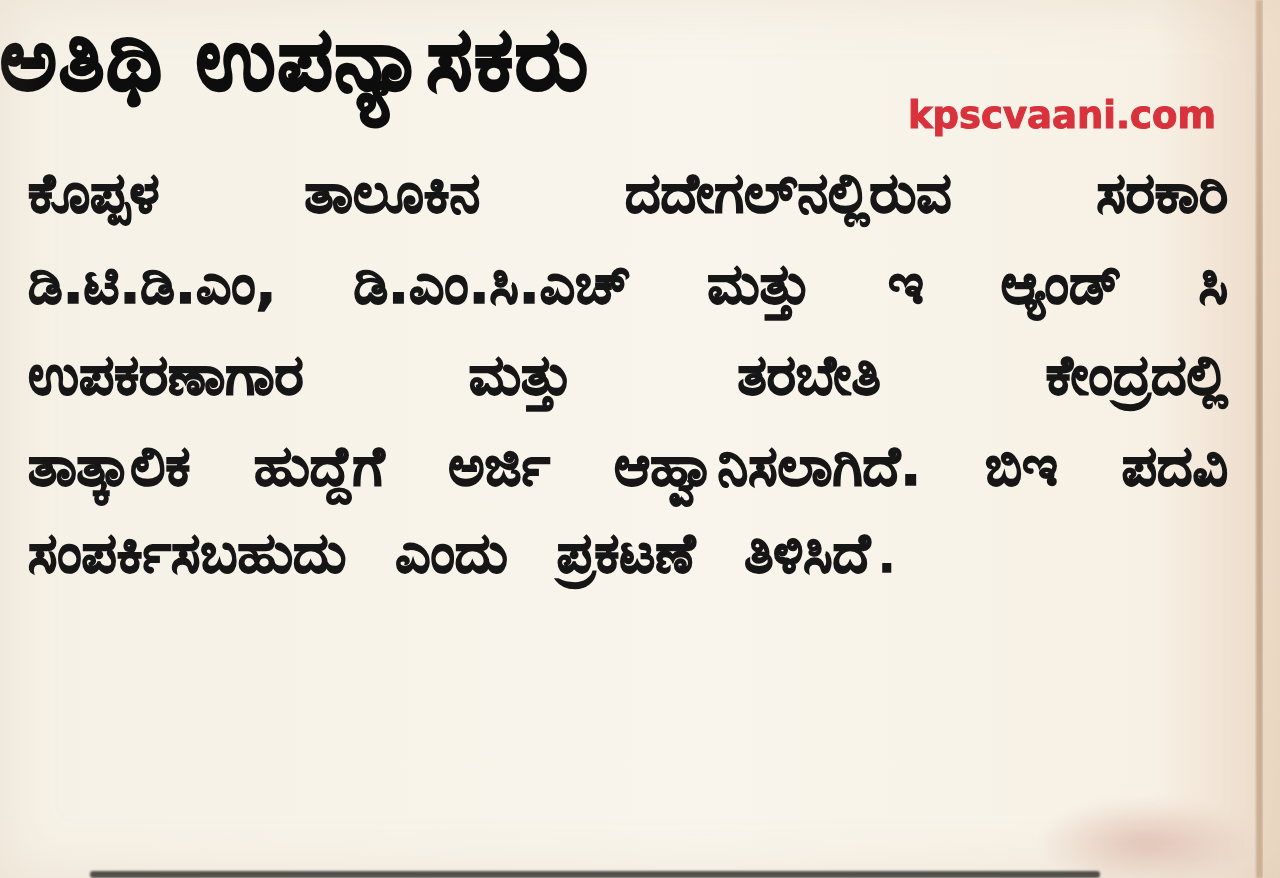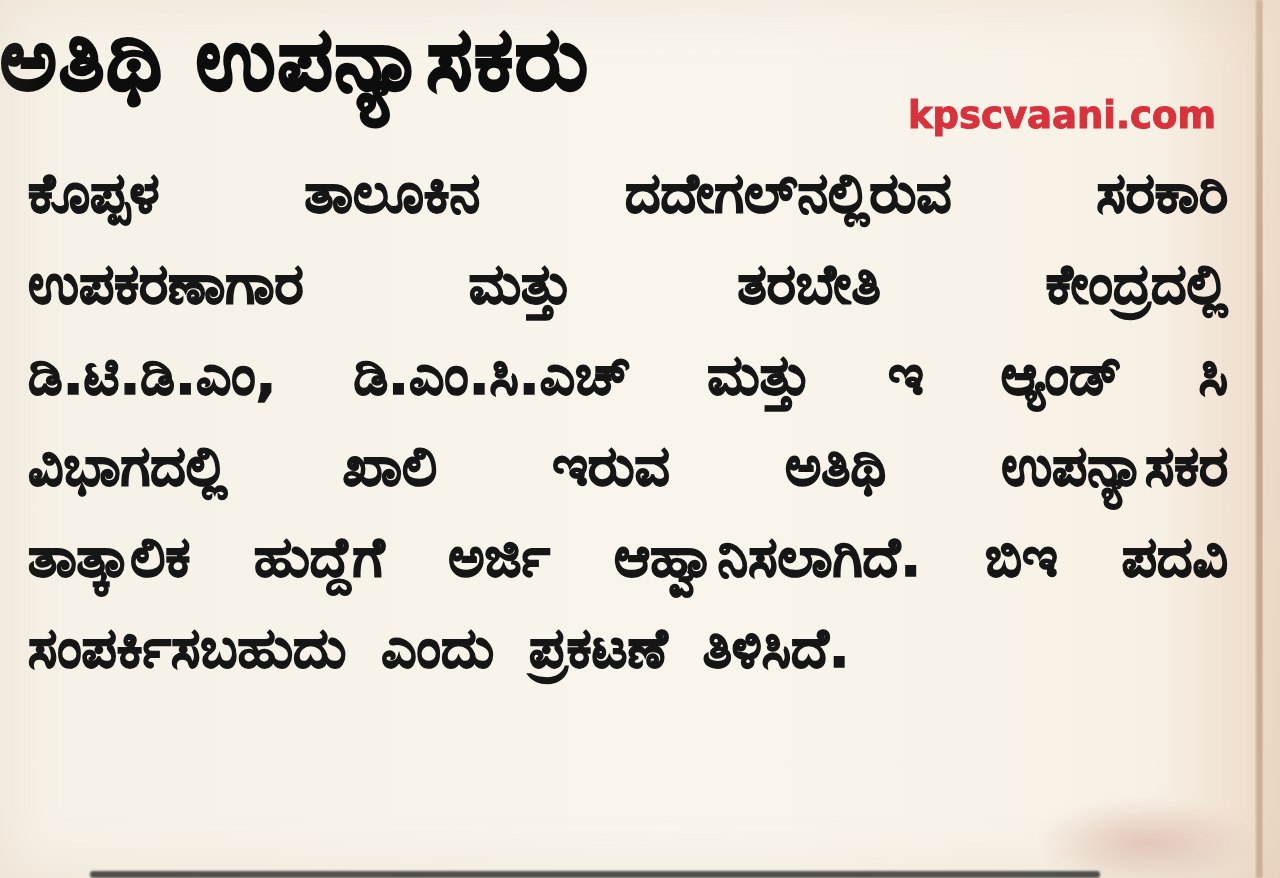--- a/index.html
+++ b/index.html
@@ -67,20 +67,21 @@
     color: #161616;
     -webkit-text-stroke: 1.3px #161616;
     text-align: justify;
     text-align-last: justify;
     overflow: visible;
   }
   .body-line.last {
     text-align: left;
     text-align-last: left;
     word-spacing: 16px;
+    font-family: Liberation Mono, monospace;
   }
 
   
   .fold-line {
     position: absolute;
     top: 0;
     right: 17px;
     width: 7px;
     height: 100%;
     background: linear-gradient(180deg, #cbae93, #b29275 40%, #c2a587);
@@ -125,23 +126,22 @@
 <body>
 
 <div class="clipping">
 
   <div class="headline">ಅತಿಥಿ ಉಪನ್ಯಾಸಕರು</div>
 
   <div class="watermark">kpscvaani.com</div>
 
   <div class="body-text">
     <div class="body-line">ಕೊಪ್ಪಳ ತಾಲೂಕಿನ ದದೇಗಲ್‌ನಲ್ಲಿರುವ ಸರಕಾರಿ</div>
+    <div class="body-line">ಡಿ.ಟಿ.ಡಿ.ಎಂ, ಡಿ.ಎಂ.ಸಿ.ಎಚ್ ಮತ್ತು ಇ ಆ್ಯಂಡ್ ಸಿ</div>
     <div class="body-line">ಉಪಕರಣಾಗಾರ ಮತ್ತು ತರಬೇತಿ ಕೇಂದ್ರದಲ್ಲಿ</div>
-    <div class="body-line">ಡಿ.ಟಿ.ಡಿ.ಎಂ, ಡಿ.ಎಂ.ಸಿ.ಎಚ್ ಮತ್ತು ಇ ಆ್ಯಂಡ್ ಸಿ</div>
-    <div class="body-line">ವಿಭಾಗದಲ್ಲಿ ಖಾಲಿ ಇರುವ ಅತಿಥಿ ಉಪನ್ಯಾಸಕರ</div>
     <div class="body-line">ತಾತ್ಕಾಲಿಕ ಹುದ್ದೆಗೆ ಅರ್ಜಿ ಆಹ್ವಾನಿಸಲಾಗಿದೆ. ಬಿಇ ಪದವಿ</div>
     <div class="body-line last">ಸಂಪರ್ಕಿಸಬಹುದು ಎಂದು ಪ್ರಕಟಣೆ ತಿಳಿಸಿದೆ.</div>
   </div>
 
   <div class="fold-line"></div>
   <div class="edge-strip"></div>
   <div class="smudge"></div>
   <div class="bottom-cut"></div>
 
 </div>

